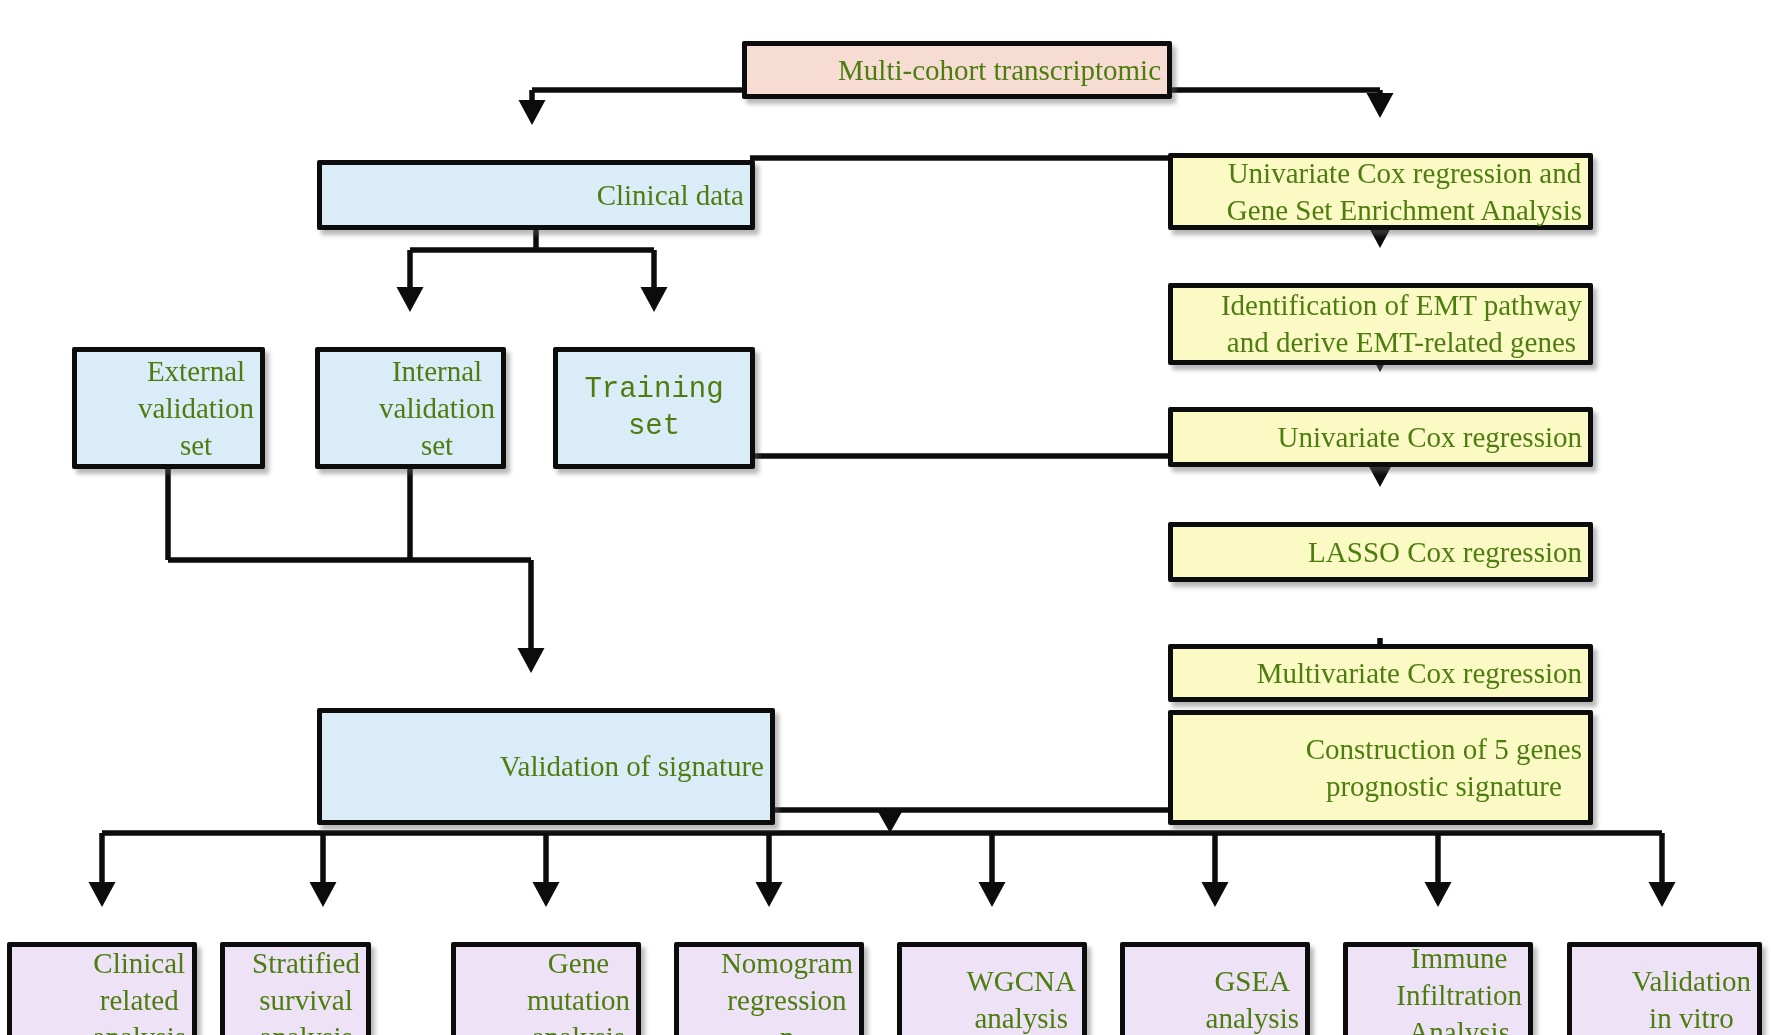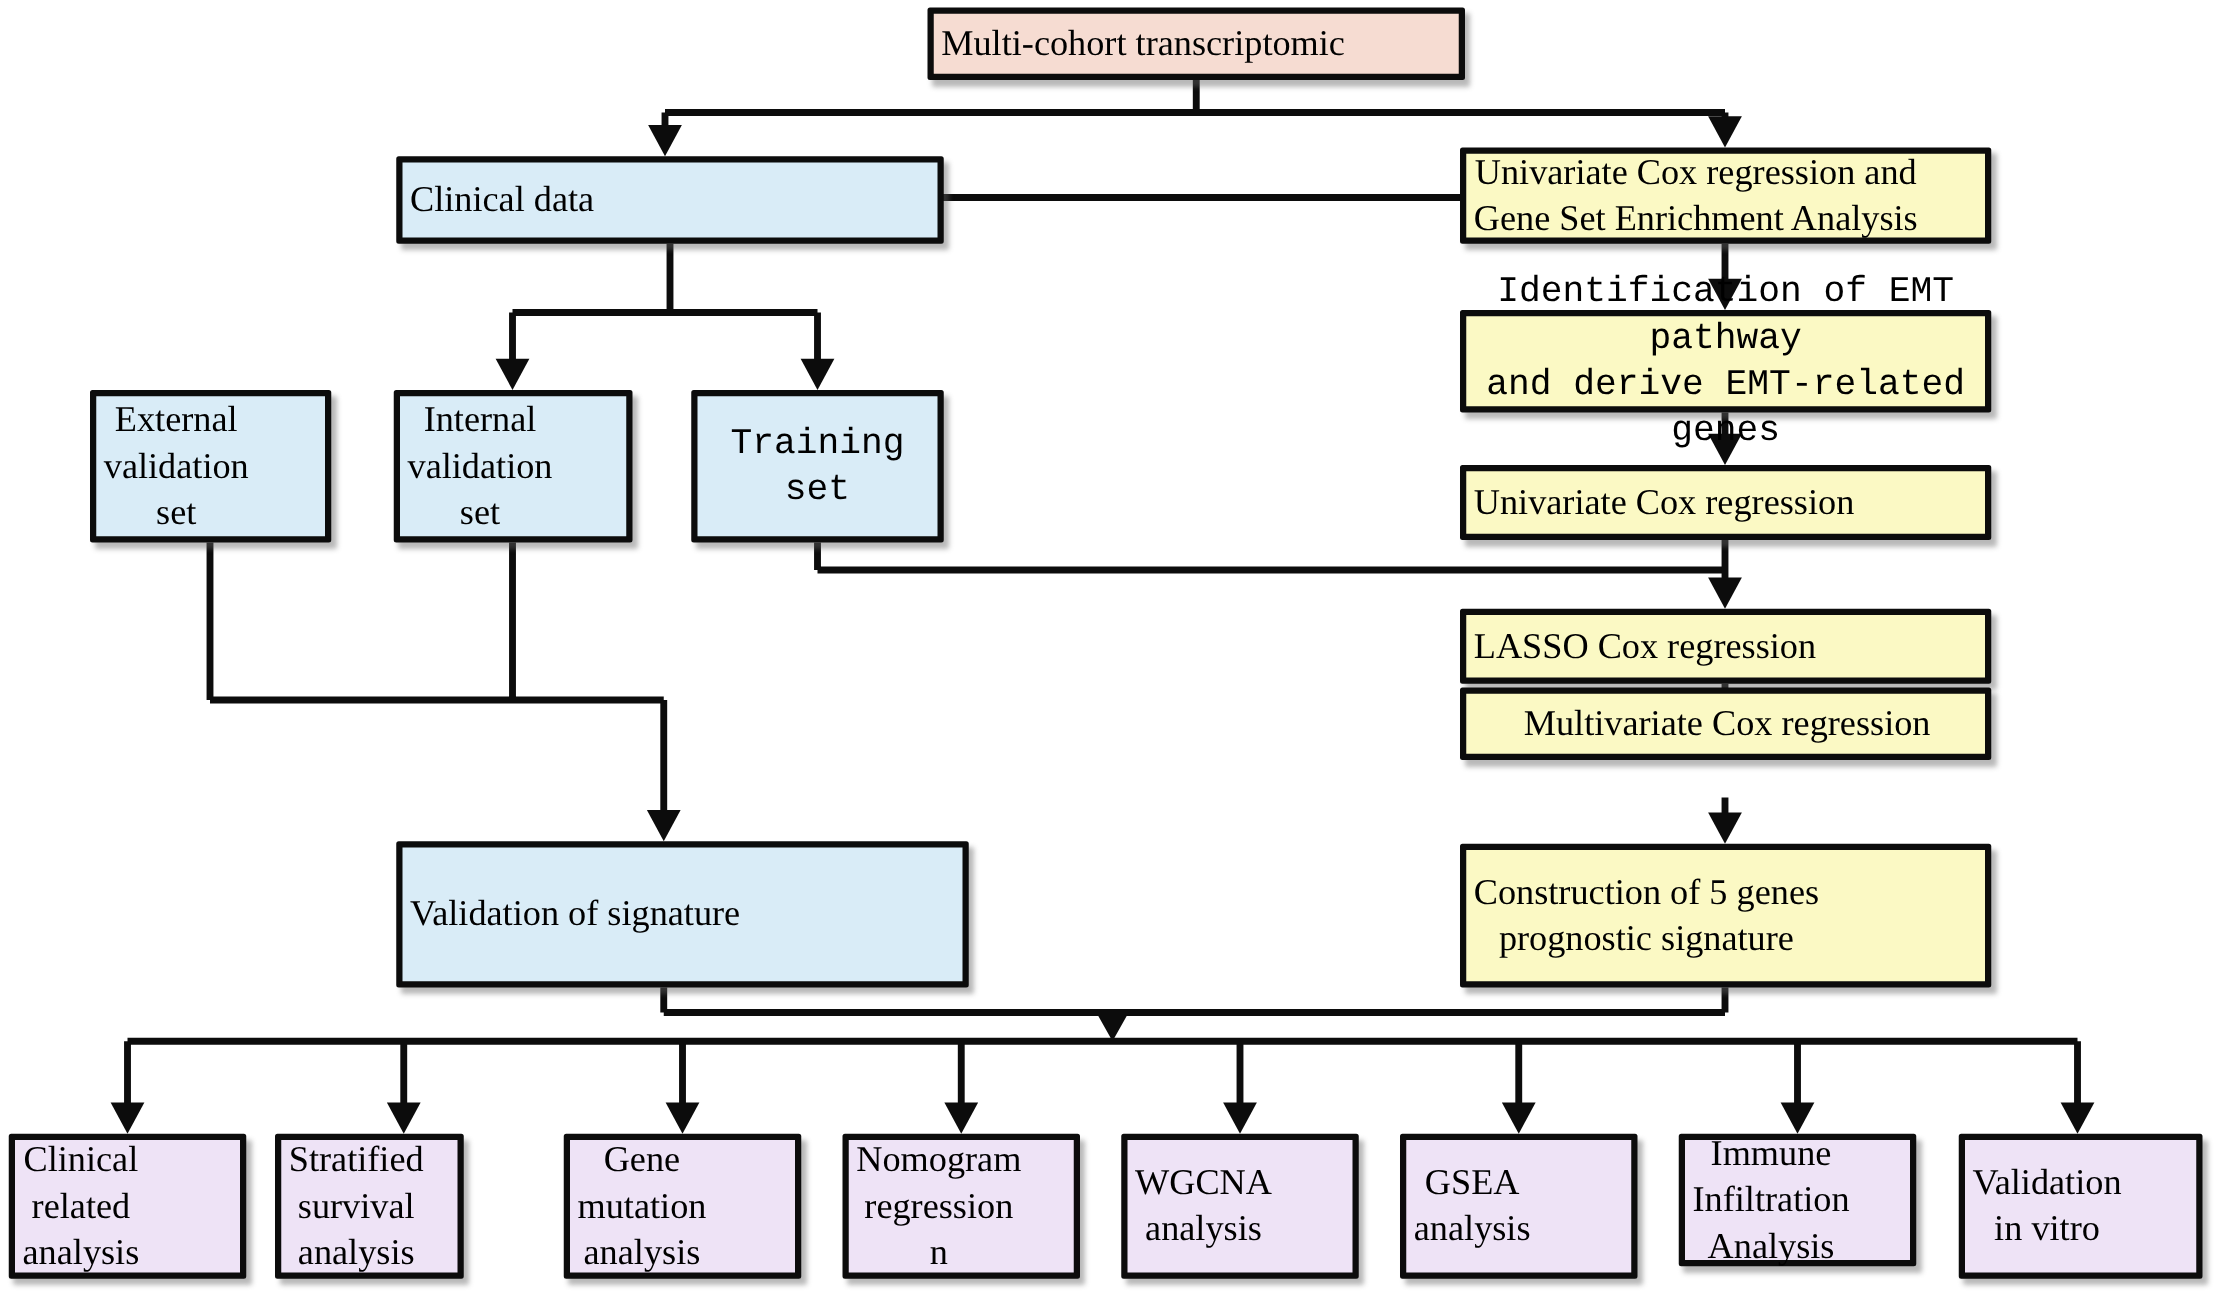--- a/index.html
+++ b/index.html
@@ -31,27 +31,28 @@
     fill: #0c0c0c;
     stroke: none;
   }
   .node {
     position: absolute;
     box-sizing: border-box;
     border: 5px solid #0c0c0c;
     border-radius: 2px;
     display: flex;
     align-items: center;
-    justify-content: flex-start;
+    justify-content: flex-end;
     text-align: center;
-    color: #000000;
+    color: #4d7c0f;
     font-size: 29px;
     line-height: 37px;
     box-shadow: 4px 5px 4px rgba(100,100,100,0.45);
     z-index: 2;
+    margin-top: 35px;
   }
   .node span {
     white-space: pre-line;
     display: block;
     padding: 0 6px;
   }
 </style>
 </head>
 <body>
 
@@ -148,34 +149,34 @@
   <div class="node" style="left: 315px; top: 312px; width: 191px; height: 122px; background-color: rgb(217, 236, 247);">
     <span>Internal
 validation
 set</span>
   </div>
 
   <div class="node" style="left: 553px; top: 312px; width: 202px; height: 122px; background-color: rgb(217, 236, 247); font-family: Liberation Mono, monospace;">
     <span>Training set</span>
   </div>
 
-  <div class="node" style="left: 1168px; top: 248px; width: 425px; height: 82px; background-color: rgb(251, 249, 196); font-family: Liberation Mono, monospace;">
+  <div class="node" style="left: 1168px; top: 248px; width: 425px; height: 82px; background-color: rgb(251, 249, 196);">
     <span>Identification of EMT pathway
 and derive EMT-related genes</span>
   </div>
 
   <div class="node" style="left: 1168px; top: 372px; width: 425px; height: 60px; background-color: rgb(251, 249, 196);">
     <span>Univariate Cox regression</span>
   </div>
 
   <div class="node" style="left: 1168px; top: 487px; width: 425px; height: 60px; background-color: rgb(251, 249, 196);">
     <span>LASSO Cox regression</span>
   </div>
 
-  <div class="node" style="left: 1168px; top: 550px; width: 425px; height: 58px; background-color: rgb(251, 249, 196); padding-left: 40px;">
+  <div class="node" style="left: 1168px; top: 609px; width: 425px; height: 58px; background-color: rgb(251, 249, 196); padding-left: 40px;">
     <span>Multivariate Cox regression</span>
   </div>
 
   <div class="node" style="left: 1168px; top: 675px; width: 425px; height: 115px; background-color: rgb(251, 249, 196);">
     <span>Construction of 5 genes
 prognostic signature</span>
   </div>
 
   <div class="node" style="left: 317px; top: 673px; width: 458px; height: 117px; background-color: rgb(217, 236, 247);">
     <span>Validation of signature</span>

